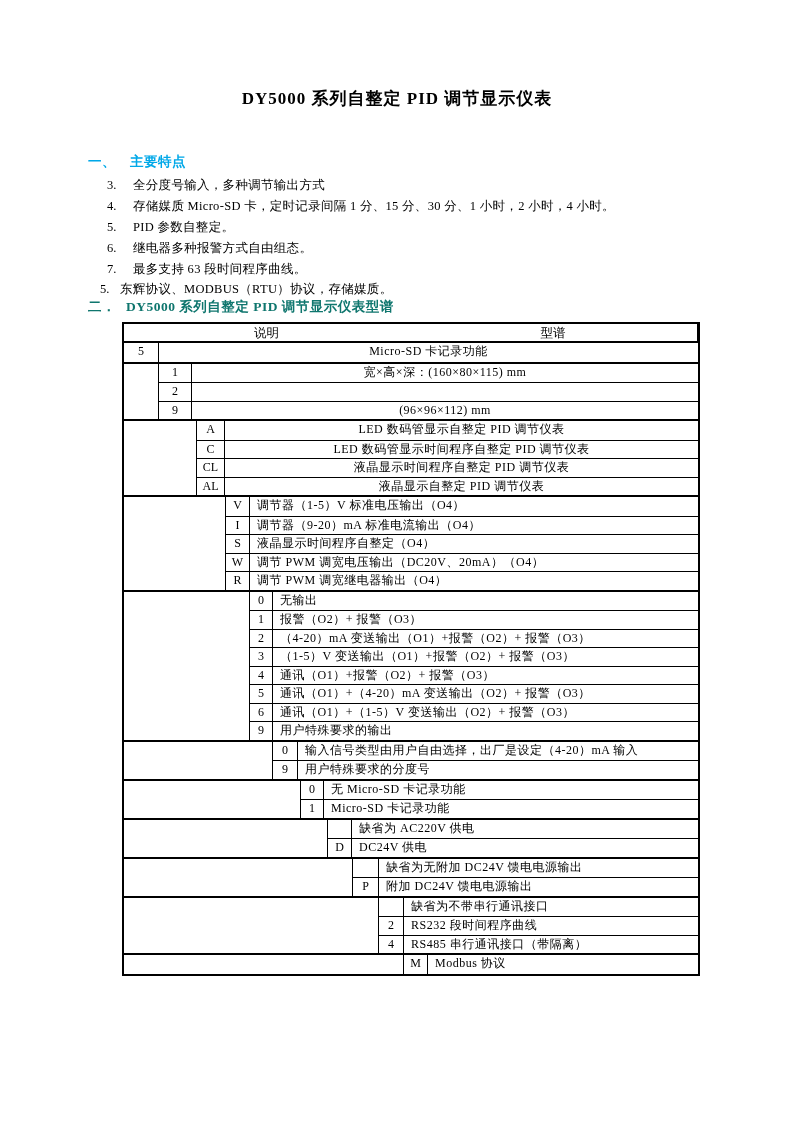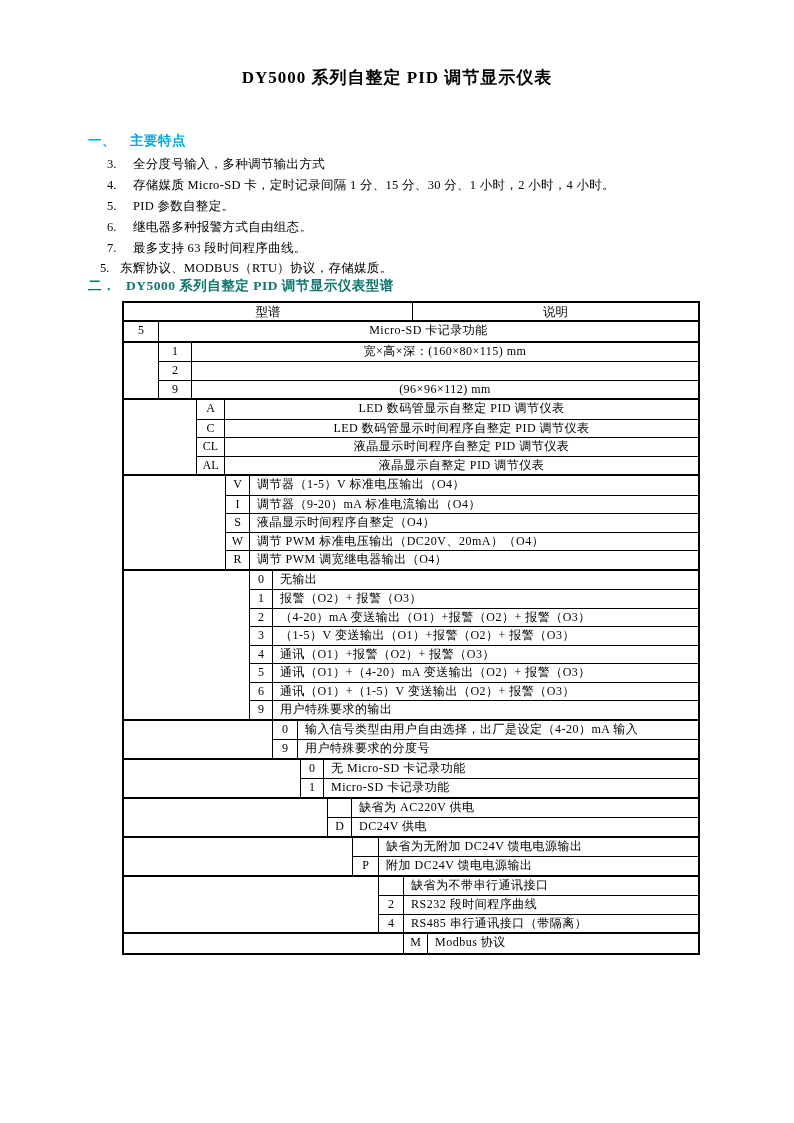--- a/index.html
+++ b/index.html
@@ -5,21 +5,21 @@
   * { box-sizing: border-box; margin: 0; padding: 0; }
   html, body { background: #ffffff; }
   body {
     width: 794px; height: 1123px;
     font-family: "Liberation Serif", "DejaVu Serif", serif;
     color: #000;
   }
   .page { position: relative; width: 794px; height: 1123px; background: #fff; overflow: hidden; }
 
   .title {
-    padding-top: 66px;
+    padding-top: 87px;
     text-align: center;
     font-size: 17px;
     font-weight: bold;
     letter-spacing: 1px;
   }
 
   .section-heading {
     margin-left: 88px;
     font-size: 13.5px;
     font-weight: bold;
@@ -81,22 +81,22 @@
       <li class="feature"><span class="f-num">7.</span><span class="f-text">最多支持 63 段时间程序曲线。</span></li>
       <li class="feature"><span class="f-num">5.</span><span class="f-text">东辉协议、MODBUS（RTU）协议，存储媒质。</span></li>
     </ol>
 
   <div class="section-heading s2" style="color: #0f766e;">
     <span class="sec-num">二．</span><span class="sec-text">DY5000 系列自整定 PID 调节显示仪表型谱</span>
   </div>
 
   <div class="spectrum-table" id="spectrum">
     <div class="thead">
+      <div class="th th2">说明</div>
       <div class="th th1">型谱</div>
-      <div class="th th2">说明</div>
     </div>
 
   <div class="group">
         <div class="rows">
           <div class="trow">
             <div class="code" style="width: 35px;">5</div>
             <div class="desc center">Micro-SD 卡记录功能</div>
           </div>
         </div>
       </div>
@@ -147,21 +147,21 @@
           <div class="trow">
             <div class="code" style="width: 24px;">I</div>
             <div class="desc">调节器（9-20）mA 标准电流输出（O4）</div>
           </div>
           <div class="trow">
             <div class="code" style="width: 24px;">S</div>
             <div class="desc">液晶显示时间程序自整定（O4）</div>
           </div>
           <div class="trow">
             <div class="code" style="width: 24px;">W</div>
-            <div class="desc">调节 PWM 标准电压输出（DC20V、20mA）（O4）</div>
+            <div class="desc">调节 PWM 调宽电压输出（DC20V、20mA）（O4）</div>
           </div>
           <div class="trow">
             <div class="code" style="width: 24px;">R</div>
             <div class="desc">调节 PWM 调宽继电器输出（O4）</div>
           </div>
         </div>
       </div>
       <div class="group">
         <div class="spacer" style="width: 126px;"></div>
         <div class="rows">

